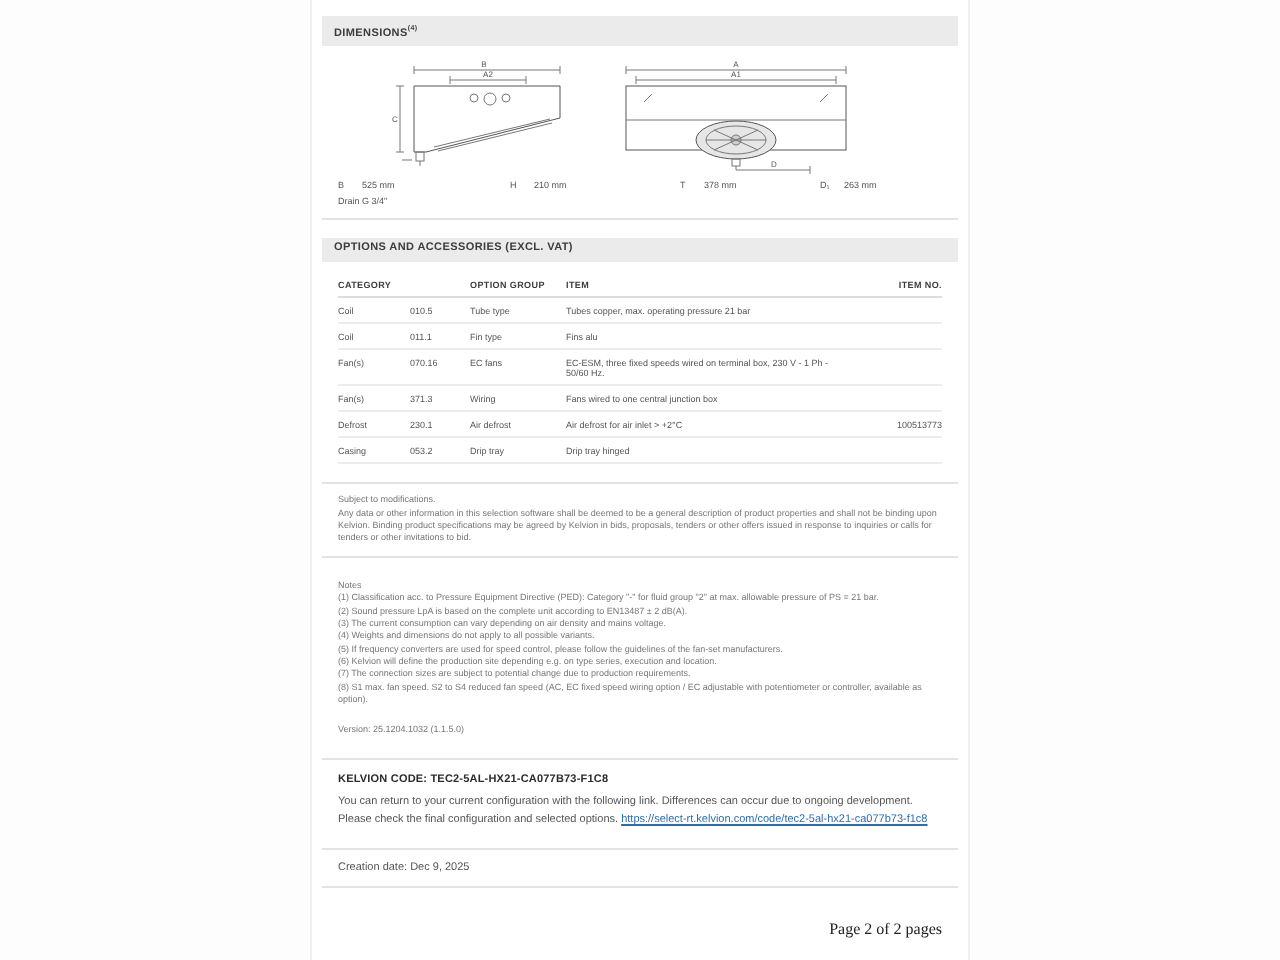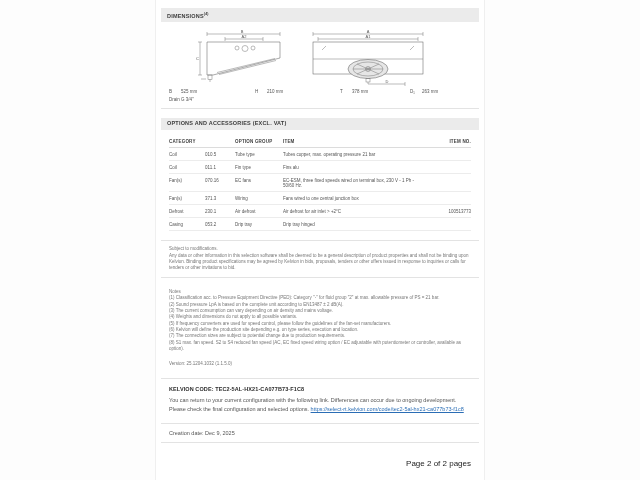--- a/index.html
+++ b/index.html
@@ -40,21 +40,21 @@
   .disclaimer{margin:5px 13px 0 13px;font-size:4.5px;line-height:6.2px;color:#777;}
   .notes{margin:11px 13px 0 13px;font-size:4.5px;line-height:6.3px;color:#777;}
   .version{margin:9px 13px 0 13px;font-size:4.5px;color:#777;}
   .kelvion{margin:7px 13px 0 13px;}
   .kelvion .code{font-size:5.5px;font-weight:bold;color:#2b2b2b;letter-spacing:.1px;}
   .kelvion .txt{margin-top:4px;font-size:5.5px;line-height:9px;color:#555;max-width:300px;}
   .kelvion a{color:#2a6db5;text-decoration:underline;}
   .creation{margin:6px 13px 0 13px;font-size:5.5px;color:#555;}
   .footer-page{
     margin:16px 13px 0 0;text-align:right;
-    font-family:Liberation Sans, sans-serif;font-size:8px;color:#222;
+    font-family:Liberation Serif, serif;font-size:8px;color:#222;
   }
   .sp-sm{height:6px;} .sp-md{height:9px;} .sp-lg{height:12px;}
 </style>
 </head>
 <body>
 
 <div class="page">
 
   <div class="section-bar">
     <span>DIMENSIONS</span><sup>(4)</sup>

